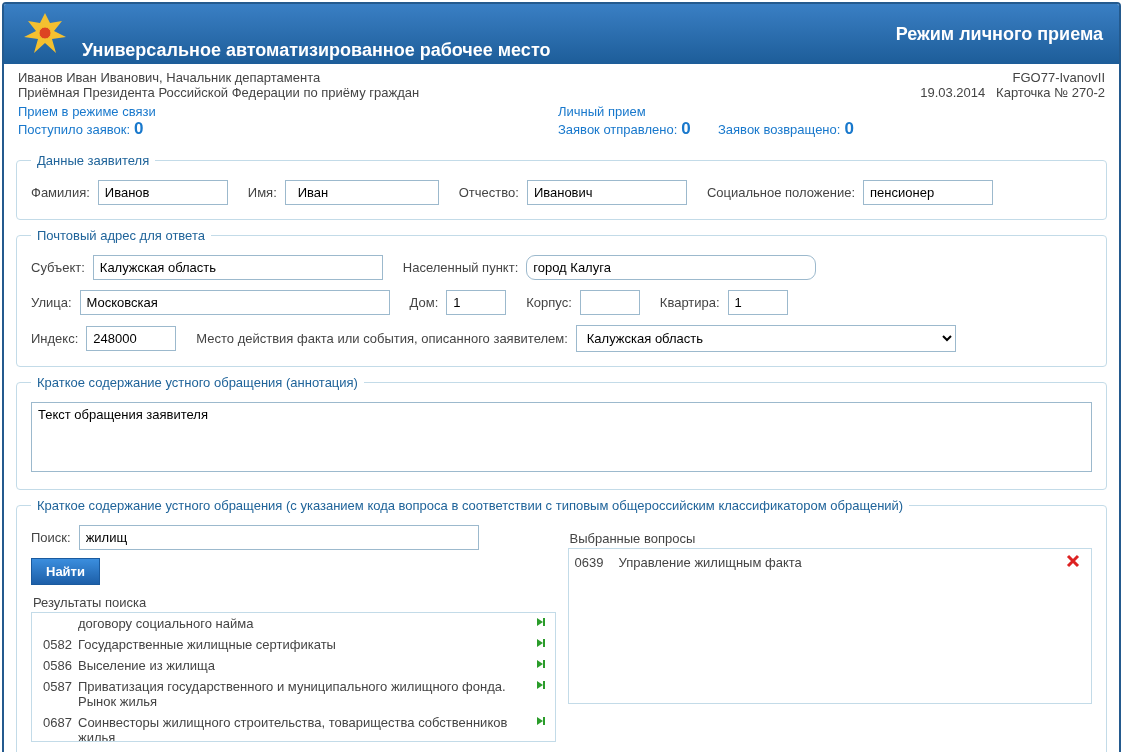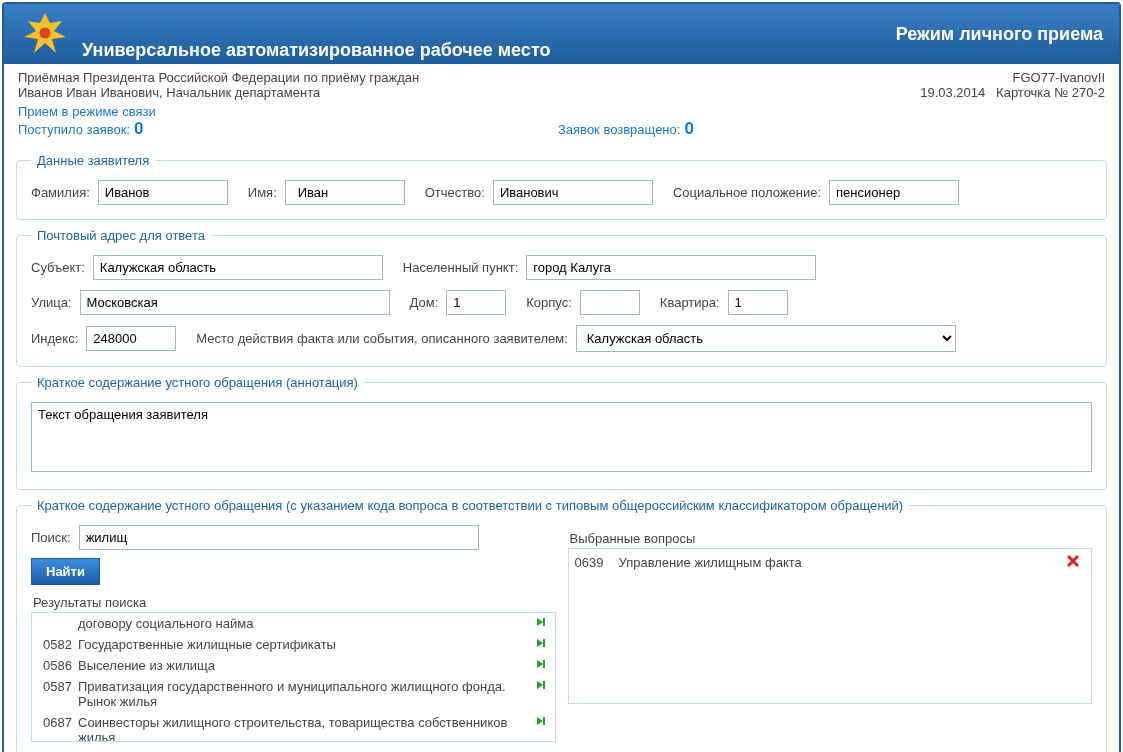--- a/index.html
+++ b/index.html
@@ -56,61 +56,65 @@
           <path fill="#f4c030" d="M25 4 L30 14 L42 12 L34 22 L46 28 L32 30 L36 44 L25 34 L14 44 L18 30 L4 28 L16 22 L8 12 L20 14 Z"></path>
           <circle cx="25" cy="24" r="6" fill="#d42" stroke="#f4c030"></circle>
         </svg>
     </div>
     <div class="header-title">Универсальное автоматизированное рабочее место</div>
     <div class="header-mode">Режим личного приема</div>
   </div>
 
   <div class="info-bar">
     <div class="info-left">
+      <div>Иванов Иван Иванович, Начальник департамента</div>
       <div>Приёмная Президента Российской Федерации по приёму граждан</div>
-      <div>Иванов Иван Иванович, Начальник департамента</div>
     </div>
     <div class="info-right">
       <div>FGO77-IvanovII</div>
       <div><span>19.03.2014</span>&nbsp;&nbsp;&nbsp;<span>Карточка № 270-2</span></div>
     </div>
   </div>
 
   <div class="link-bar">
     <div class="link-col1">
       <div class="link-item">Прием в режиме связи</div>
       <div><span class="link-item">Поступило заявок:</span><span class="link-num">0</span></div>
     </div>
+    <div class="link-col2">
+      <div class="link-item">Личный прием</div>
+      <div><span class="link-item">Заявок отправлено:</span><span class="link-num">0</span></div>
+    </div>
     <div class="link-col3">
       <div>&nbsp;</div>
       <div><span class="link-item">Заявок возвращено:</span><span class="link-num">0</span></div>
     </div>
   </div>
 
   <fieldset>
     <legend>Данные заявителя</legend>
     <div class="row">
       <label>Фамилия:</label>
       <input type="text" style="width: 130px;" value="Иванов">
       <label style="margin-left:12px">Имя:</label>
-      <input type="text" style="width: 120px; padding-left: 12px;" value="Иван">
+      <input type="text" style="width: 154px; padding-left: 12px;" value="Иван">
       <label style="margin-left:12px">Отчество:</label>
       <input type="text" style="width: 160px;" value="Иванович">
       <label style="margin-left:12px">Социальное положение:</label>
       <input type="text" style="width: 130px;" value="пенсионер">
     </div>
   </fieldset>
 
   <fieldset>
     <legend>Почтовый адрес для ответа</legend>
     <div class="row">
       <label>Субъект:</label>
       <input type="text" style="width: 290px;" value="Калужская область">
       <label style="margin-left:12px">Населенный пункт:</label>
-      <input type="text" style="width: 290px;" value="город Калуга">
+      <input type="text" style="width: 290px; border-radius: 9px;" value="город Калуга">
     </div>
     <div class="row">
       <label>Улица:</label>
       <input type="text" style="width: 310px;" value="Московская">
       <label style="margin-left:12px">Дом:</label>
       <input type="text" style="width: 60px;" value="1">
       <label style="margin-left:12px">Корпус:</label>
       <input type="text" style="width: 60px;" value="">
       <label style="margin-left:12px">Квартира:</label>
       <input type="text" style="width: 60px;" value="1">

